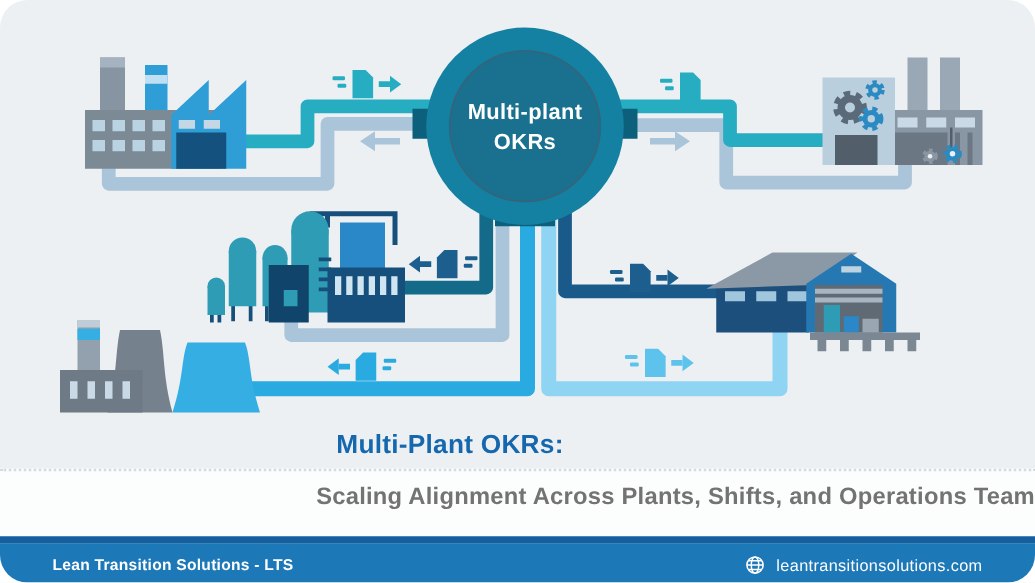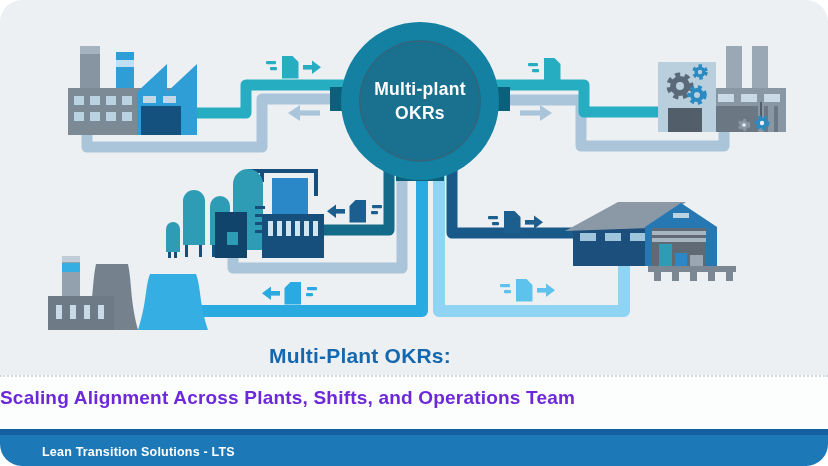--- a/index.html
+++ b/index.html
@@ -3,22 +3,22 @@
 <meta charset="utf-8">
 <style>
   html,body{margin:0;padding:0;background:#fff;}
   .stage{position:relative;width:828px;height:466px;overflow:hidden;background:#fdfefe;
          font-family:"Liberation Sans",sans-serif;border-radius:22px;}
   .art{position:absolute;left:0;top:0;}
   .caption-title{position:absolute;left:0;top:344px;width:720px;text-align:center;
     font-size:21px;font-weight:bold;color:#1668ae;letter-spacing:.2px;}
   .white-band{position:absolute;left:0;top:375px;width:828px;height:54px;background:#fcfdfd;
     border-top:2px dotted #d3dae0;}
-  .caption-subtitle{position:absolute;left:0;top:387px;width:828px;text-align:left;
-    font-size:19px;font-weight:bold;color:#6d28d9;letter-spacing:.2px;}
+  .caption-subtitle{position:absolute;left:0;top:387px;width:828px;text-align:right;
+    font-size:19px;font-weight:bold;color:#737373;letter-spacing:.2px;}
   .footer-edge{position:absolute;left:0;top:429px;width:828px;height:6px;background:#145fa0;}
   .footer-bar{position:absolute;left:0;top:435px;width:828px;height:31px;background:#1d78b8;
     display:flex;align-items:center;justify-content:space-between;box-sizing:border-box;
     padding:17px 42px;color:#fff;}
   .footer-company{font-size:12.5px;font-weight:bold;letter-spacing:.2px;}
   .footer-right{display:flex;align-items:center;gap:9px;}
   .footer-site{font-size:13px;letter-spacing:.3px;}
   svg text{font-family:"Liberation Sans",sans-serif;}
 </style>
 </head>
@@ -222,15 +222,27 @@
   </svg>
 
   <div class="white-band"></div>
 
   <div class="caption-title">Multi-Plant OKRs:</div>
   <div class="caption-subtitle">Scaling Alignment Across Plants, Shifts, and Operations Team</div>
 
   <div class="footer-edge"></div>
   <div class="footer-bar">
     <span class="footer-company">Lean Transition Solutions - LTS</span>
+    <span class="footer-right">
+      <svg width="16" height="16" viewBox="0 0 16 16">
+        <g fill="none" stroke="#ffffff" stroke-width="1.2">
+          <circle cx="8" cy="8" r="6.5"></circle>
+          <ellipse cx="8" cy="8" rx="3" ry="6.5"></ellipse>
+          <line x1="1.5" y1="8" x2="14.5" y2="8"></line>
+          <line x1="2.5" y1="4.5" x2="13.5" y2="4.5"></line>
+          <line x1="2.5" y1="11.5" x2="13.5" y2="11.5"></line>
+        </g>
+      </svg>
+      <span class="footer-site">leantransitionsolutions.com</span>
+    </span>
   </div>
 
 </div>
 
 </body></html>

